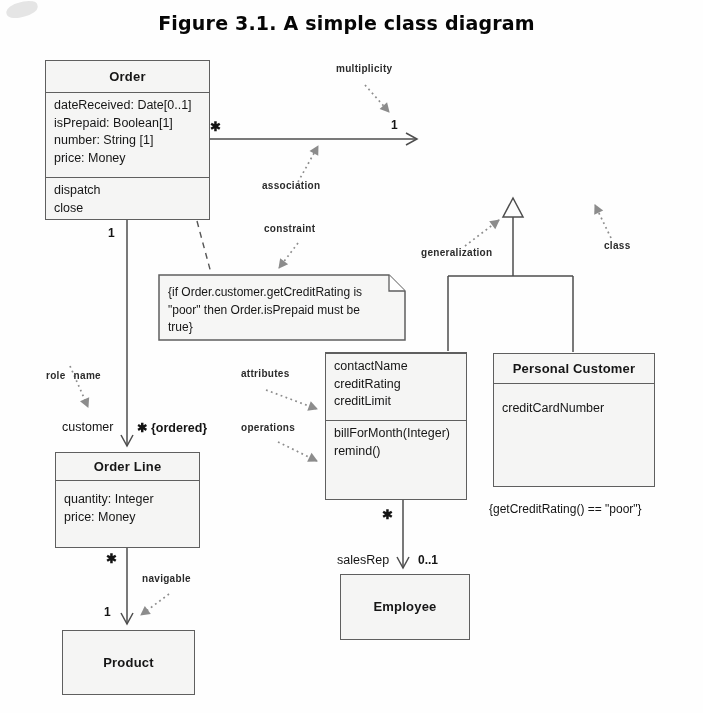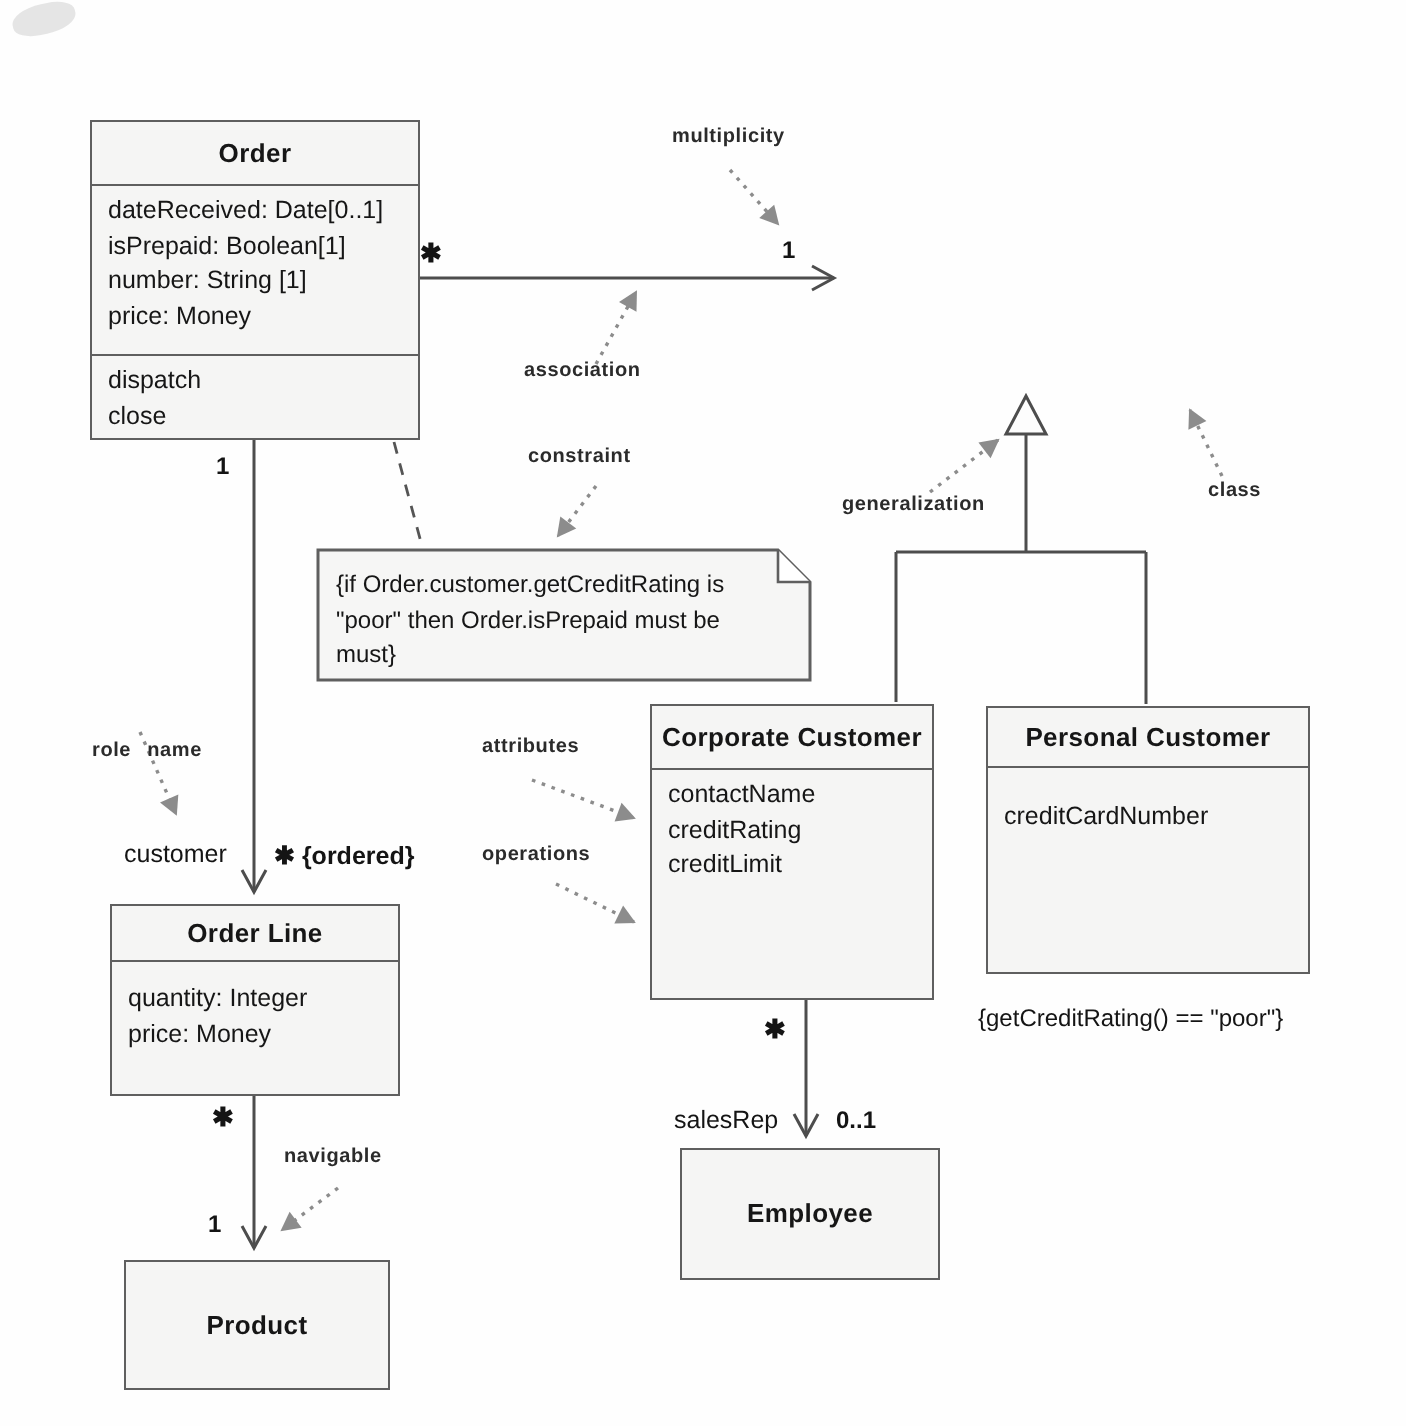--- a/index.html
+++ b/index.html
@@ -30,20 +30,21 @@
               background:#9a9a9a; opacity:.25; border-radius:50% 40% 50% 40%;
               transform:rotate(-12deg); }
 </style>
 </head>
 <body>
 
 <div class="canvas">
 
   <div class="artifact"></div>
 
+  <div class="fig-title">Figure 3.1. A simple class diagram</div>
 
   <svg class="wires" width="703" height="713" viewBox="0 0 703 713">
     <defs>
       <marker id="mOpen" markerUnits="userSpaceOnUse" markerWidth="15" markerHeight="15" refX="12" refY="7" orient="auto">
         <path d="M1,1 L12,7 L1,13" fill="none" stroke="#4d4d4d" stroke-width="1.5"></path>
       </marker>
       <marker id="mDot" markerUnits="userSpaceOnUse" markerWidth="11" markerHeight="11" refX="9" refY="5.5" orient="auto">
         <path d="M0.5,0.5 L10,5.5 L0.5,10.5 Z" fill="#8c8c8c"></path>
       </marker>
     </defs>
@@ -81,25 +82,28 @@
       <div>price: Money</div>
     </div>
     <div class="cmp grow">
       <div>dispatch</div>
       <div>close</div>
     </div>
   </div>
 
 
   <div class="cls" style="left:325px;top:352px;width:142px;height:148px">
-    <div class="cls-title" style="height:31px">Corporate Customer</div>
     <div class="cmp" style="height:62px">
       <div>contactName</div>
       <div>creditRating</div>
       <div>creditLimit</div>
+    </div>
+    <div class="cmp grow">
+      <div>billForMonth(Integer)</div>
+      <div>remind()</div>
     </div>
   </div>
 
   <div class="cls" style="left:493px;top:353px;width:162px;height:134px">
     <div class="cls-title" style="height:29px">Personal Customer</div>
     <div class="cmp grow" style="padding-top:16px">
       <div>creditCardNumber</div>
     </div>
   </div>
 
@@ -115,21 +119,21 @@
     <div class="cls-title grow">Product</div>
   </div>
 
   <div class="cls" style="left:340px;top:574px;width:130px;height:66px">
     <div class="cls-title grow">Employee</div>
   </div>
 
   <div class="note-text">
     <div>{if Order.customer.getCreditRating is</div>
     <div>"poor" then Order.isPrepaid must be</div>
-    <div>must}</div>
+    <div>true}</div>
   </div>
 
   <span class="ann" style="left:336px;top:63px">multiplicity</span>
   <span class="ann" style="left:262px;top:180px">association</span>
   <span class="ann" style="left:264px;top:223px">constraint</span>
   <span class="ann" style="left:604px;top:240px">class</span>
   <span class="ann" style="left:421px;top:247px">generalization</span>
   <span class="ann spaced" style="left:46px;top:345px">role name</span>
   <span class="ann" style="left:241px;top:368px">attributes</span>
   <span class="ann" style="left:241px;top:422px">operations</span>

